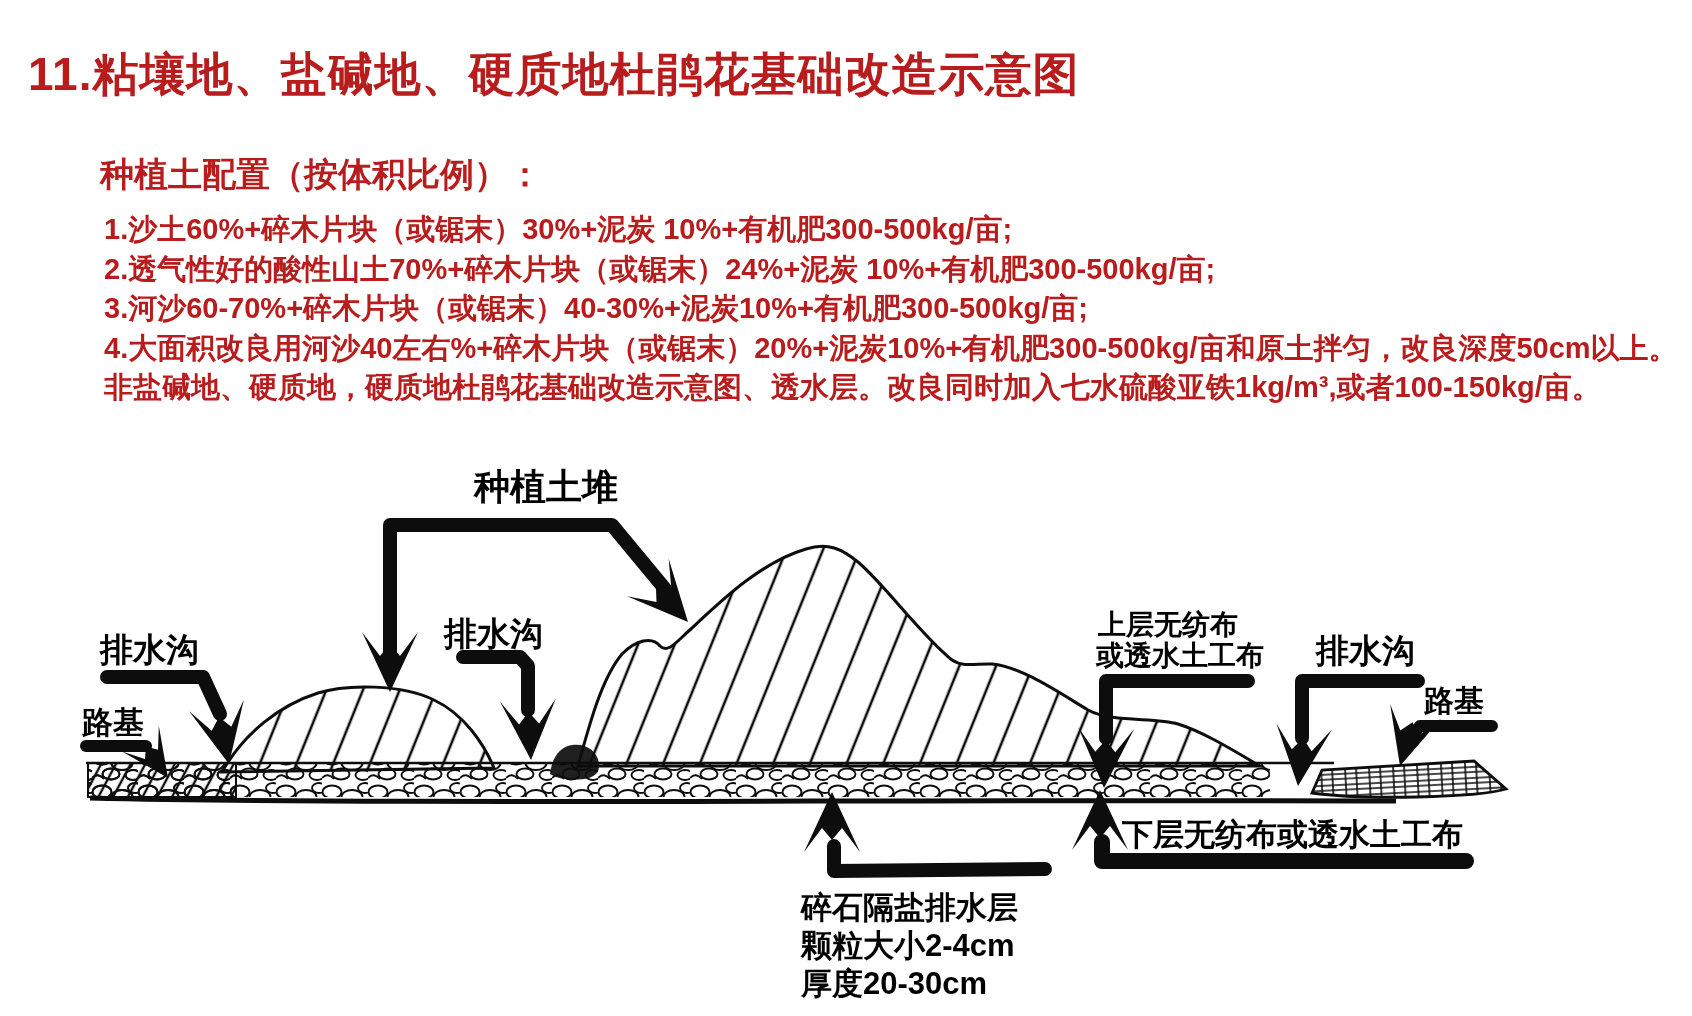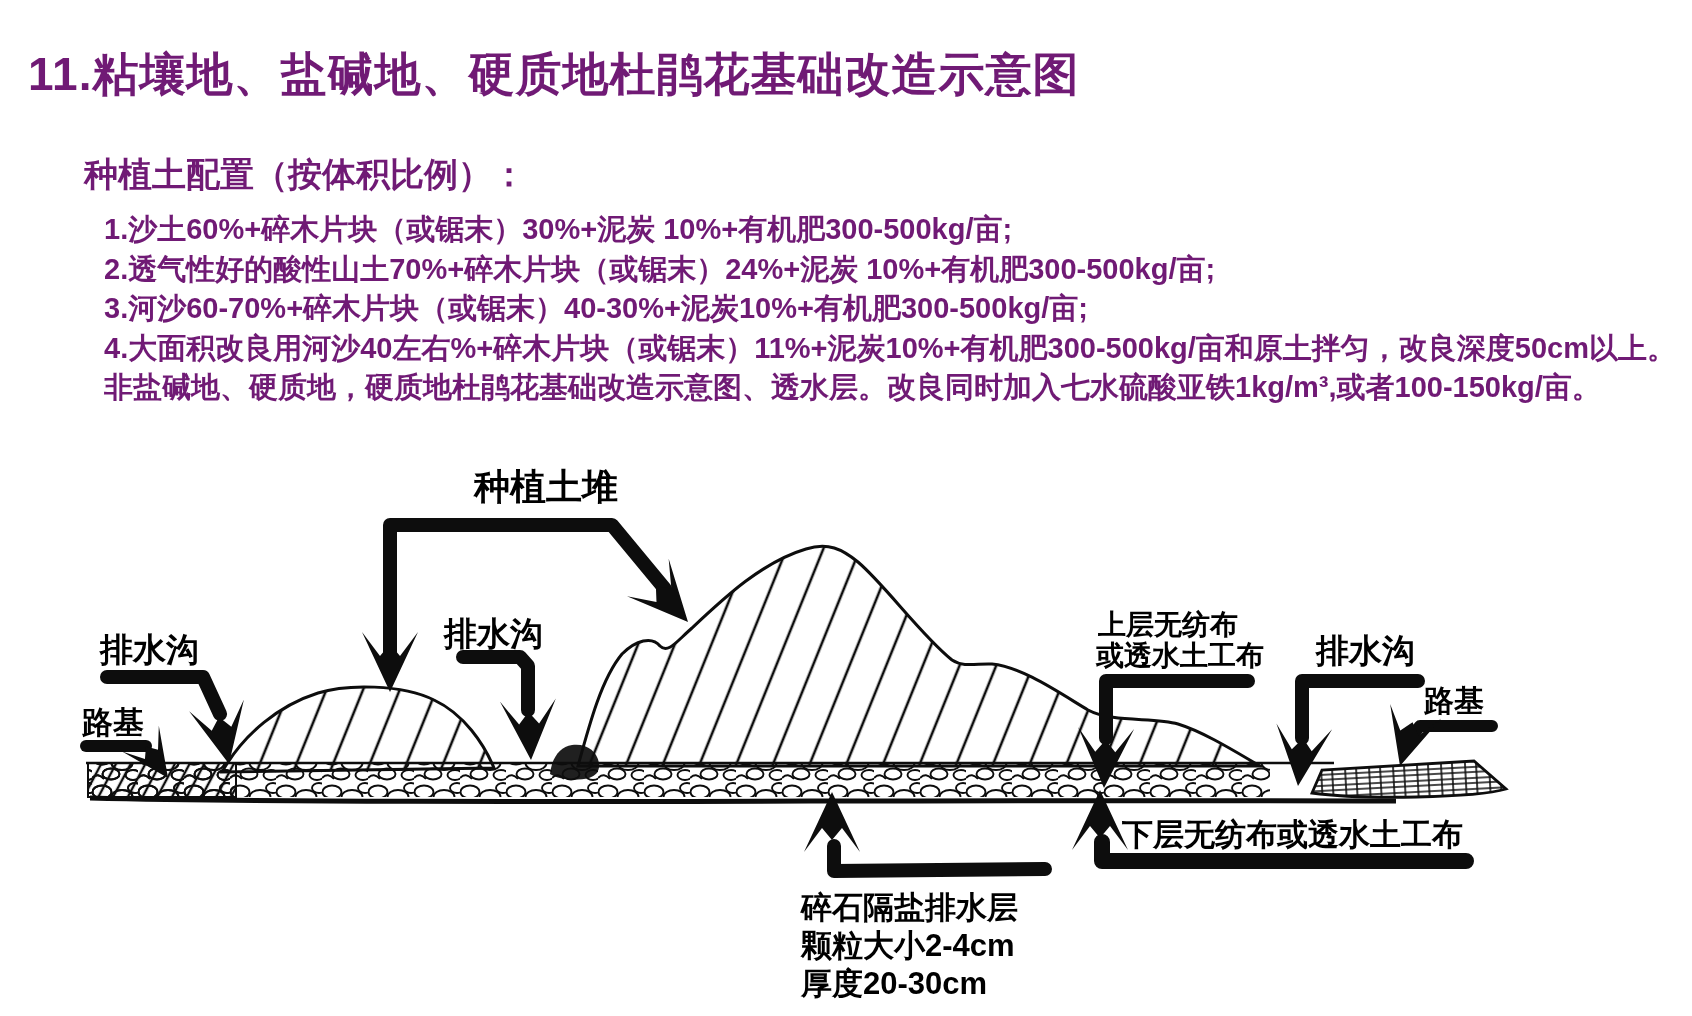--- a/index.html
+++ b/index.html
@@ -1,37 +1,37 @@
 <!DOCTYPE html>
 <html><head>
 <meta charset="utf-8">
 <style>
   html,body{margin:0;padding:0;background:#fff;}
   .canvas{position:relative;width:1680px;height:1016px;background:#ffffff;overflow:hidden;
-          font-family:"Liberation Sans","DejaVu Sans",sans-serif;color:#701a75;}
+          font-family:"Liberation Sans","DejaVu Sans",sans-serif;color:#b91c1c;}
   .title{position:absolute;left:28px;top:44px;font-size:46px;font-weight:800;letter-spacing:1px;white-space:nowrap;}
-  .section-heading{position:absolute;left:84px;top:152px;font-size:34px;font-weight:800;white-space:nowrap;}
+  .section-heading{position:absolute;left:100px;top:152px;font-size:34px;font-weight:800;white-space:nowrap;}
   .recipes{position:absolute;left:95px;top:210px;font-size:29px;font-weight:800;line-height:39.5px;white-space:nowrap;margin-left:9px;}
   .recipes div{height:39.5px;}
   svg text{font-family:"Liberation Sans","DejaVu Sans",sans-serif;font-weight:800;fill:#000;}
   .diagram-svg{position:absolute;left:0;top:0;}
 </style>
 </head>
 <body>
 
 <div class="canvas">
 
   <div class="title">11.粘壤地、盐碱地、硬质地杜鹃花基础改造示意图</div>
   <div class="section-heading">种植土配置（按体积比例）：</div>
 
   <div class="recipes">
     <div>1.沙土60%+碎木片块（或锯末）30%+泥炭 10%+有机肥300-500kg/亩;</div>
     <div>2.透气性好的酸性山土70%+碎木片块（或锯末）24%+泥炭 10%+有机肥300-500kg/亩;</div>
     <div>3.河沙60-70%+碎木片块（或锯末）40-30%+泥炭10%+有机肥300-500kg/亩;</div>
-    <div>4.大面积改良用河沙40左右%+碎木片块（或锯末）11%+泥炭10%+有机肥300-500kg/亩和原土拌匀，改良深度50cm以上。</div>
+    <div>4.大面积改良用河沙40左右%+碎木片块（或锯末）20%+泥炭10%+有机肥300-500kg/亩和原土拌匀，改良深度50cm以上。</div>
     <div>非盐碱地、硬质地，硬质地杜鹃花基础改造示意图、透水层。改良同时加入七水硫酸亚铁1kg/m³,或者100-150kg/亩。</div>
   </div>
 
   <svg class="diagram-svg" width="1692" height="1016" viewBox="0 0 1692 1016">
     <defs>
 
       <pattern id="hatch" width="34" height="34" patternUnits="userSpaceOnUse" patternTransform="rotate(22)">
         <line x1="17" y1="-3" x2="17" y2="37" stroke="#0d0d0d" stroke-width="2.6"></line>
       </pattern>
 

